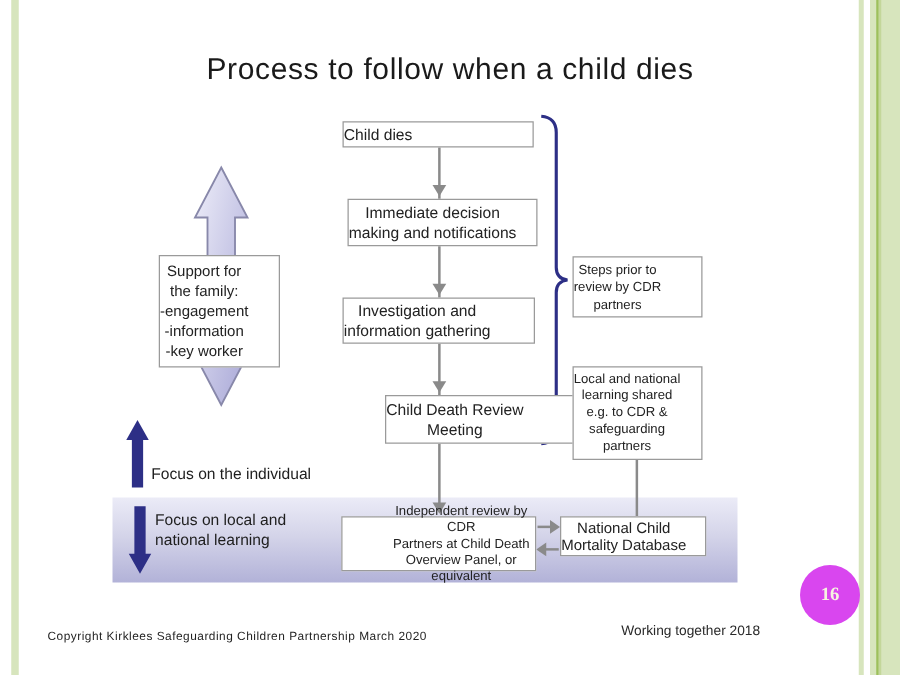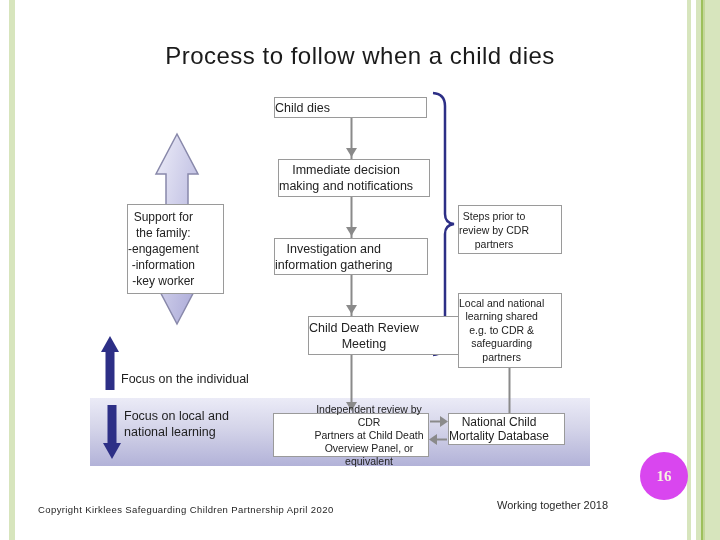--- a/index.html
+++ b/index.html
@@ -147,16 +147,16 @@
   </div>
 
   <div class="focus-label focus-individual">Focus on the individual</div>
   <div class="focus-label focus-local">Focus on local and
 national learning</div>
 
   <div class="page-circle">
     <span>16</span>
   </div>
 
-  <div class="footer-left">Copyright Kirklees Safeguarding Children Partnership April 2020</div>
+  <div class="footer-left">Copyright Kirklees Safeguarding Children Partnership March 2020</div>
   <div class="footer-right">Working together 2018</div>
 
 </div>
 
 </body></html>

